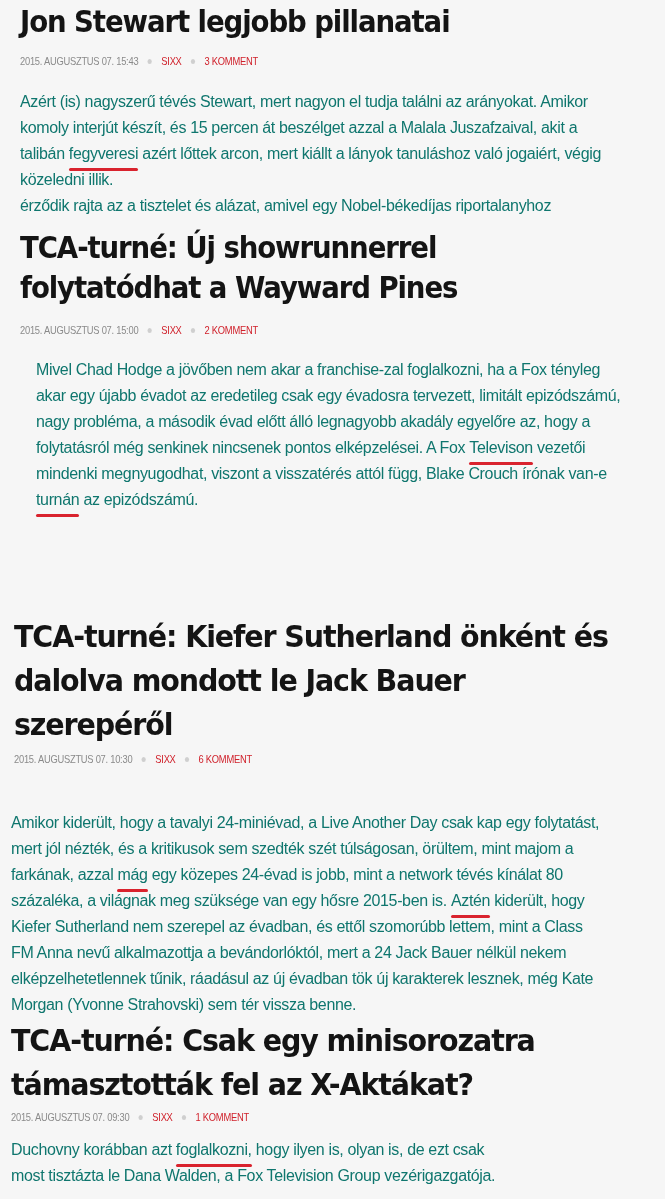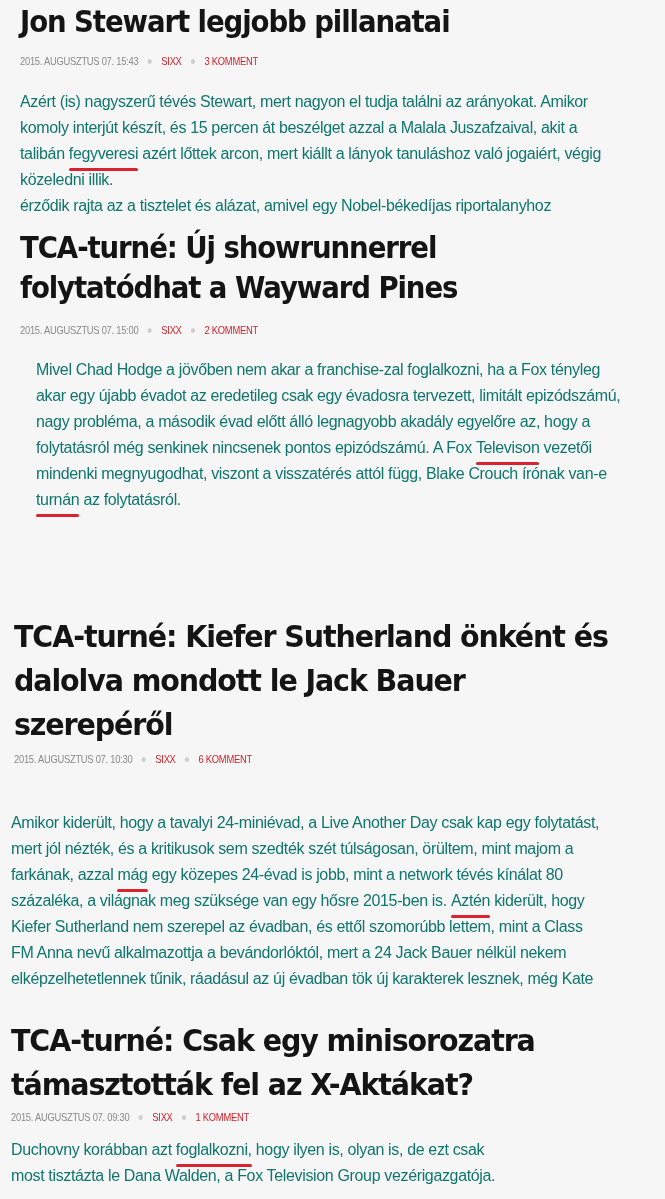--- a/index.html
+++ b/index.html
@@ -123,23 +123,23 @@
     <span>2015. AUGUSZTUS 07. 15:00</span>
     <span class="dot"></span>
     <span class="author">SIXX</span>
     <span class="dot"></span>
     <span class="comments">2 KOMMENT</span>
   </div>
   <div class="body">
     <span class="ln">Mivel Chad Hodge a jövőben nem akar a franchise-zal foglalkozni, ha a Fox tényleg</span>
     <span class="ln">akar egy újabb évadot az eredetileg csak egy évadosra tervezett, limitált epizódszámú,</span>
     <span class="ln">nagy probléma, a második évad előtt álló legnagyobb akadály egyelőre az, hogy a</span>
-    <span class="ln"><span>folytatásról még senkinek nincsenek pontos epizódszámú. A Fox </span><span class="ul">Televison</span><span> vezetői</span></span>
+    <span class="ln"><span>folytatásról még senkinek nincsenek pontos elképzelései. A Fox </span><span class="ul">Televison</span><span> vezetői</span></span>
     <span class="ln">mindenki megnyugodhat, viszont a visszatérés attól függ, Blake Crouch írónak van-e</span>
-    <span class="ln"><span class="ul">turnán</span><span> az folytatásról.</span></span>
+    <span class="ln"><span class="ul">turnán</span><span> az epizódszámú.</span></span>
   </div>
 </div>
 
 <div class="article" id="a3">
   <h2 class="title">
     <span class="line">TCA-turné: Kiefer Sutherland önként és</span>
     <span class="line">dalolva mondott le Jack Bauer</span>
     <span class="line">szerepéről</span>
   </h2>
   <div class="meta">
@@ -150,20 +150,21 @@
     <span class="comments">6 KOMMENT</span>
   </div>
   <div class="body">
     <span class="ln">Amikor kiderült, hogy a tavalyi 24-miniévad, a Live Another Day csak kap egy folytatást,</span>
     <span class="ln">mert jól nézték, és a kritikusok sem szedték szét túlságosan, örültem, mint majom a</span>
     <span class="ln"><span>farkának, azzal </span><span class="ul">mág</span><span> egy közepes 24-évad is jobb, mint a network tévés kínálat 80</span></span>
     <span class="ln"><span>százaléka, a világnak meg szüksége van egy hősre 2015-ben is. </span><span class="ul">Aztén</span><span> kiderült, hogy</span></span>
     <span class="ln">Kiefer Sutherland nem szerepel az évadban, és ettől szomorúbb lettem, mint a Class</span>
     <span class="ln">FM Anna nevű alkalmazottja a bevándorlóktól, mert a 24 Jack Bauer nélkül nekem</span>
     <span class="ln">elképzelhetetlennek tűnik, ráadásul az új évadban tök új karakterek lesznek, még Kate</span>
+    <span class="ln">Morgan (Yvonne Strahovski) sem tér vissza benne.</span>
   </div>
 </div>
 
 <div class="article" id="a4">
   <h2 class="title">
     <span class="line">TCA-turné: Csak egy minisorozatra</span>
     <span class="line">támasztották fel az X-Aktákat?</span>
   </h2>
   <div class="meta">
     <span>2015. AUGUSZTUS 07. 09:30</span>

